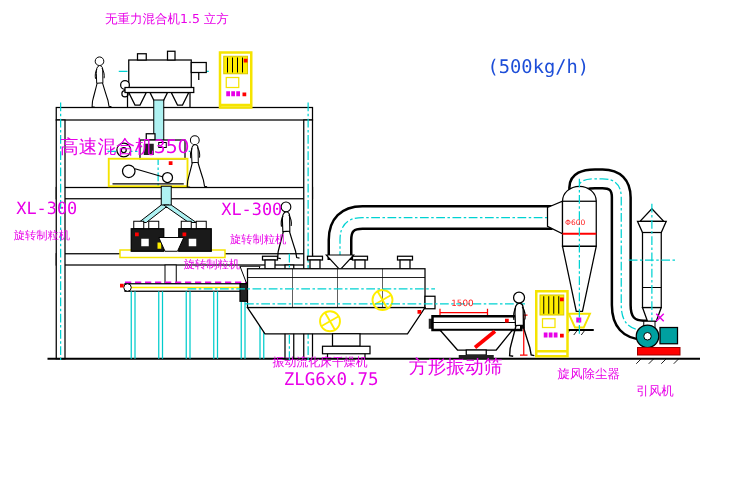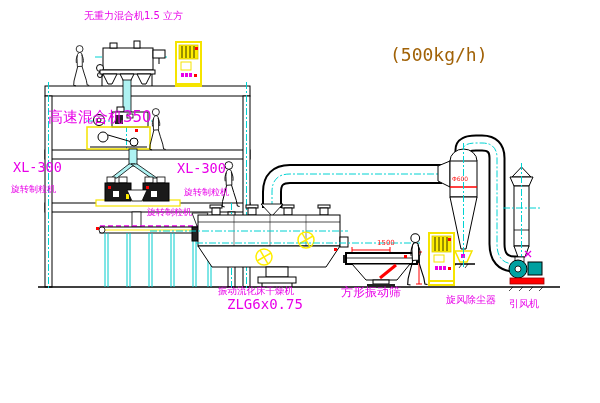--- a/index.html
+++ b/index.html
@@ -4,21 +4,21 @@
 <style>
   *{margin:0;padding:0;box-sizing:border-box}
   html,body{background:#fff}
   body{width:600px;height:403px;overflow:hidden;font-family:"DejaVu Sans",sans-serif}
   #canvas{position:relative;width:600px;height:403px;background:#fff}
   #canvas svg{position:absolute;left:0;top:0}
   .lbl{position:absolute;white-space:nowrap;color:#e800e8;line-height:1;letter-spacing:0}
   .mono{font-family:"DejaVu Sans Mono",monospace}
   .redtxt{color:#ff1a1a}
   .title-cn{position:absolute;left:281px;top:51px;font-size:15px;font-weight:bold;color:#f03c3c;white-space:nowrap}
-  .title-cap{position:absolute;left:390px;top:44px;font-size:18px;font-weight:400;color:#a16207;font-family:"DejaVu Sans Mono",monospace;white-space:nowrap}
+  .title-cap{position:absolute;left:390px;top:44px;font-size:15px;font-weight:400;color:#1d4ed8;font-family:"DejaVu Sans Mono",monospace;white-space:nowrap}
 </style>
 </head>
 <body>
 
 <div id="canvas">
 
 <svg width="600" height="403" viewBox="0 0 600 403">
   <defs>
     <g id="person-sym">
       <circle cx="12" cy="5" r="4.3" fill="#fff" stroke="#000" stroke-width="1"></circle>
@@ -285,21 +285,21 @@
   <span class="lbl" style="left:11px;top:185px;font-size:9px">旋转制粒机</span>
 
   <span class="lbl mono" style="left:177px;top:162px;font-size:13.5px">XL-300</span>
   <span class="lbl" style="left:184px;top:188px;font-size:9px">旋转制粒机</span>
 
   <span class="lbl" style="left:147px;top:208px;font-size:9px">旋转制粒机</span>
 
   <span class="lbl" style="left:218px;top:286px;font-size:9.5px">振动流化床干燥机</span>
   <span class="lbl mono" style="left:227px;top:297px;font-size:14px">ZLG6x0.75</span>
 
-  <span class="lbl" style="left:341px;top:286px;font-size:12px">方形振动筛</span>
+  <span class="lbl" style="left:327px;top:286px;font-size:15px">方形振动筛</span>
 
   <span class="lbl" style="left:446px;top:295px;font-size:10px">旋风除尘器</span>
-  <span class="lbl" style="left:509px;top:299px;font-size:10px">引风机</span>
-
-  <span class="lbl redtxt" style="left:377px;top:240px;font-size:7px">1500</span>
+  <span class="lbl" style="left:509px;top:309px;font-size:10px">引风机</span>
+
+  <span class="lbl redtxt" style="left:361px;top:240px;font-size:7px">1500</span>
   <span class="lbl redtxt" style="left:452px;top:176px;font-size:6px">Φ600</span>
 
 </div>
 
 </body></html>

